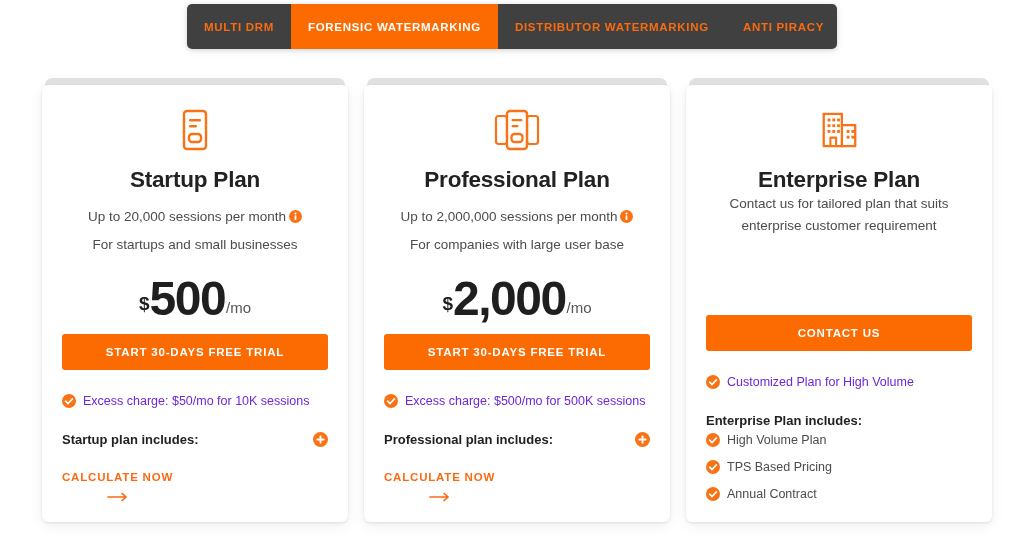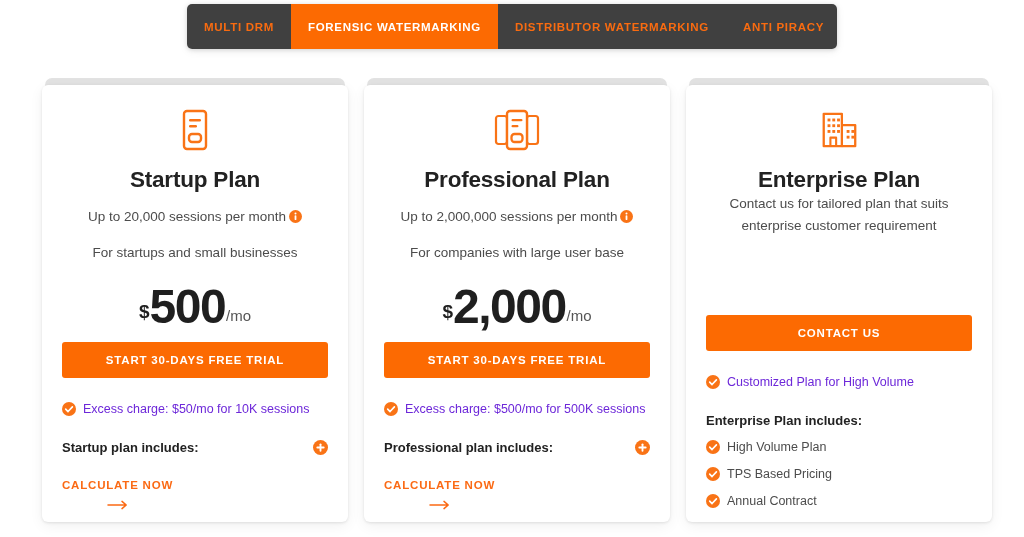--- a/index.html
+++ b/index.html
@@ -116,21 +116,21 @@
   }
   .card-sessions .info-icon {
     display: inline-block;
     vertical-align: -2px;
     margin-left: 3px;
   }
   .card-desc {
     text-align: center;
     font-size: 13.5px;
     color: #4c4c4c;
-    margin-top: 13px;
+    margin-top: 5px;
     line-height: 1.6;
   }
   .card-desc.two-line {
     margin-top: 0;
   }
 
   .price {
     text-align: center;
     margin-top: 9px;
     height: 58px;
@@ -205,21 +205,21 @@
     font-size: 11.5px;
     font-weight: bold;
     letter-spacing: 0.8px;
     color: #fb6a14;
     cursor: pointer;
     width: fit-content;
     flex-direction: column;
   }
 
   .feature-list {
-    margin-top: 12px;
+    margin-top: 5px;
     display: flex;
     flex-direction: column;
     gap: 13px;
   }
   .feature {
     display: flex;
     align-items: center;
     gap: 7px;
     font-size: 12.5px;
     color: #4c4c4c;

